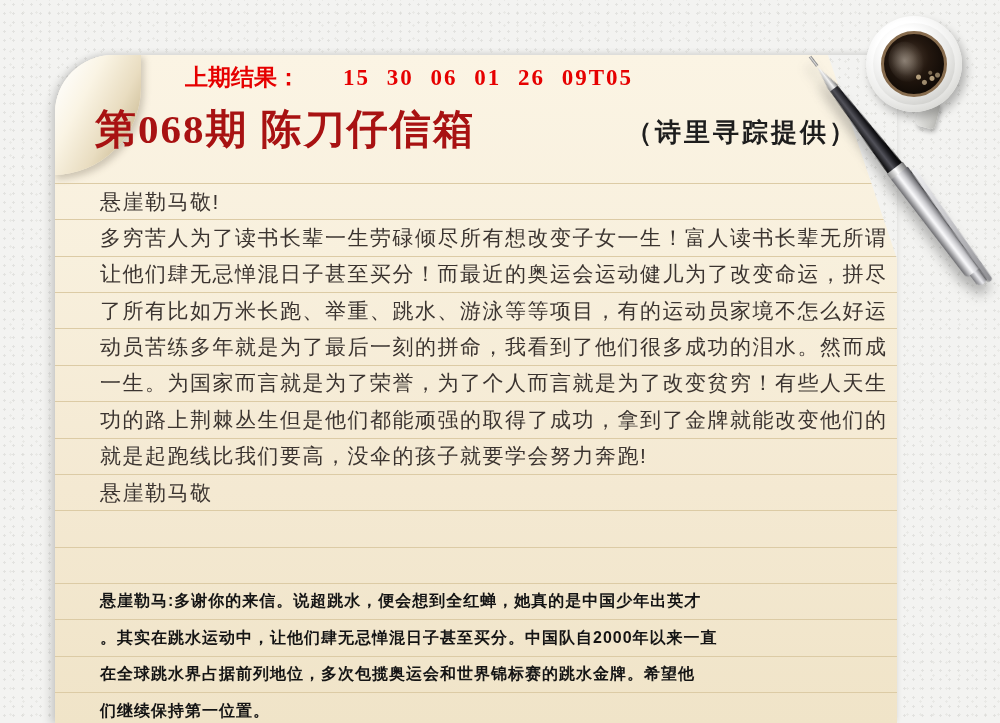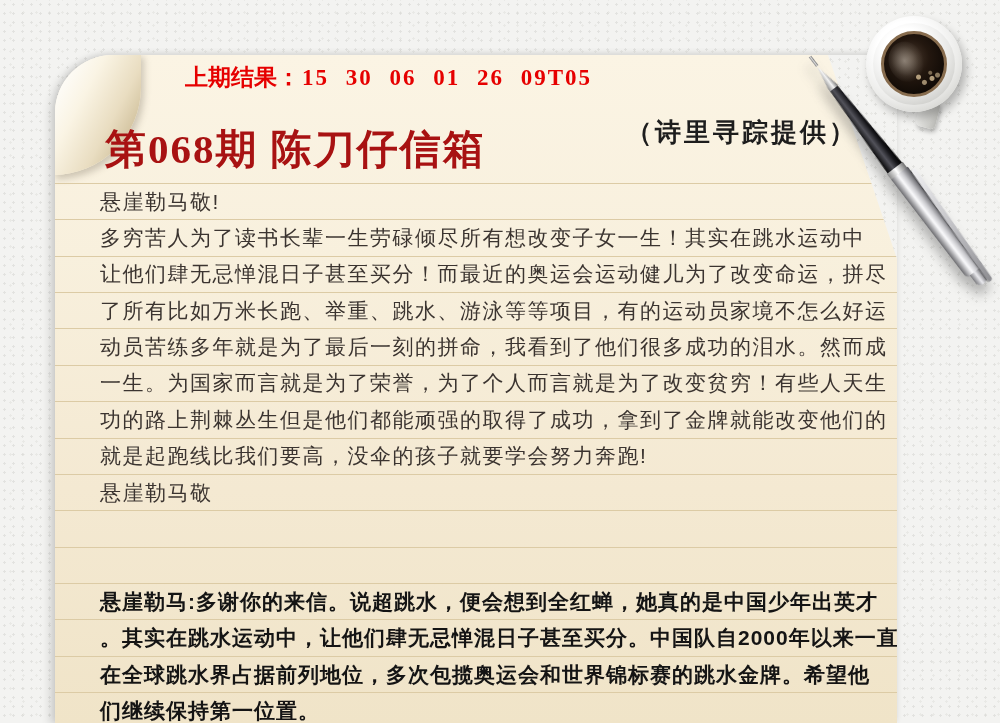--- a/index.html
+++ b/index.html
@@ -41,45 +41,45 @@
     border-bottom-right-radius:100% 72%;
     box-shadow:3px 4px 7px rgba(90,80,60,0.28);
   }
 
   
   .result-line{
     position:absolute;left:130px;top:7px;white-space:nowrap;
     font-family:"Liberation Serif","DejaVu Serif",serif;
     font-weight:700;font-size:23px;color:var(--accent-red);
   }
-  .result-line .nums{letter-spacing:2px;word-spacing:9px;padding-left:2px;}
+  .result-line .nums{letter-spacing:2px;word-spacing:9px;padding-left:2px;margin-left:41px;}
   .title{
-    position:absolute;left:50px;top:47px;white-space:nowrap;
+    position:absolute;left:40px;top:47px;white-space:nowrap;
     font-family:"Liberation Serif","DejaVu Serif",serif;
-    font-weight:700;font-size:41px;letter-spacing:2px;color:var(--title-red);margin-top:20px;
+    font-weight:700;font-size:41px;letter-spacing:2px;color:var(--title-red);
   }
   .subtitle{
     position:absolute;left:548px;top:60px;white-space:nowrap;
     font-family:"Liberation Serif","DejaVu Serif",serif;
     font-size:26px;letter-spacing:3px;color:#1d1d1d;font-weight:600;margin-left:23px;
   }
 
   
   .rows{
     position:absolute;left:0;top:128px;width:100%;
     border-top:1px solid var(--rule-line);
   }
   .row{
     width:100%;border-bottom:1px solid var(--rule-line);
     padding-left:45px;padding-right:4px;
     white-space:nowrap;overflow:hidden;
     display:flex;align-items:center;
   }
   .letter-row{height:36.36px;font-size:21px;letter-spacing:1.5px;color:var(--ink);}
-  .reply-row{height:36.5px;font-size:21px;letter-spacing:1px;color:var(--reply-ink);font-weight:700;}
+  .reply-row{height:36.5px;font-size:16px;letter-spacing:1px;color:var(--reply-ink);font-weight:700;}
 
   
   .corner-cut{
     position:absolute;left:826px;top:55px;width:71px;height:204px;
     background-color:var(--background);
     background-image:
       radial-gradient(rgba(208,208,204,0.45) 1px, transparent 1.3px),
       radial-gradient(rgba(224,224,220,0.55) 1px, transparent 1.3px);
     background-size:9px 9px,13px 13px;
     clip-path:polygon(2px 0,100% 0,100% 100%);
@@ -169,21 +169,21 @@
   <div class="paper">
     <div class="curl"></div>
 
     <div class="result-line"><span>上期结果：</span><span class="nums">15 30 06 01 26 09T05</span></div>
 
     <div class="title">第068期 陈刀仔信箱</div>
     <div class="subtitle">（诗里寻踪提供）</div>
 
     <div class="rows">
       <div class="row letter-row">悬崖勒马敬!</div>
-      <div class="row letter-row">多穷苦人为了读书长辈一生劳碌倾尽所有想改变子女一生！其实在跳水运动中</div>
+      <div class="row letter-row">多穷苦人为了读书长辈一生劳碌倾尽所有想改变子女一生！富人读书长辈无所谓</div>
       <div class="row letter-row">让他们肆无忌惮混日子甚至买分！而最近的奥运会运动健儿为了改变命运，拼尽</div>
       <div class="row letter-row">了所有比如万米长跑、举重、跳水、游泳等等项目，有的运动员家境不怎么好运</div>
       <div class="row letter-row">动员苦练多年就是为了最后一刻的拼命，我看到了他们很多成功的泪水。然而成</div>
       <div class="row letter-row">一生。为国家而言就是为了荣誉，为了个人而言就是为了改变贫穷！有些人天生</div>
       <div class="row letter-row">功的路上荆棘丛生但是他们都能顽强的取得了成功，拿到了金牌就能改变他们的</div>
       <div class="row letter-row">就是起跑线比我们要高，没伞的孩子就要学会努力奔跑!</div>
       <div class="row letter-row">悬崖勒马敬</div>
       <div class="row letter-row"></div>
       <div class="row letter-row"></div>
       <div class="row reply-row">悬崖勒马:多谢你的来信。说超跳水，便会想到全红蝉，她真的是中国少年出英才</div>

